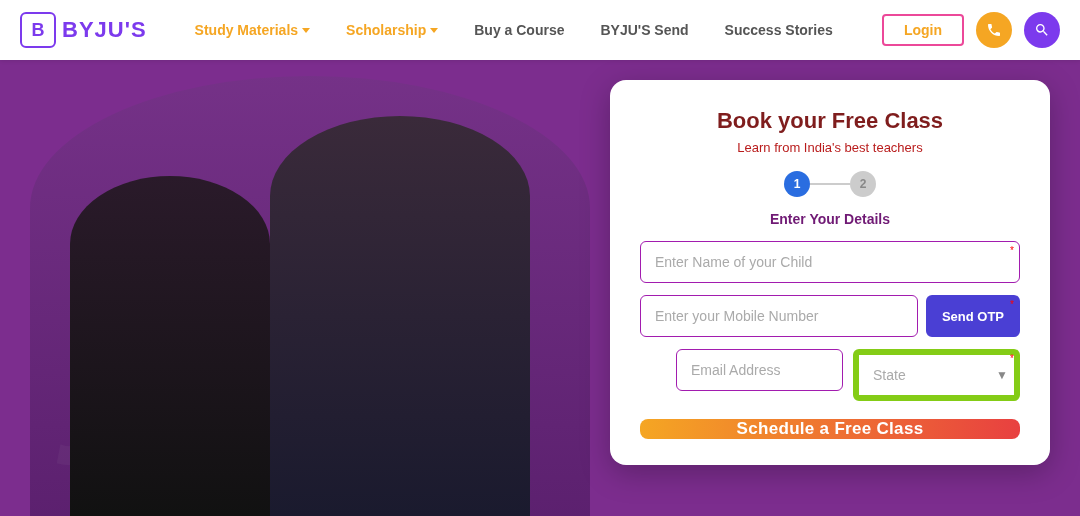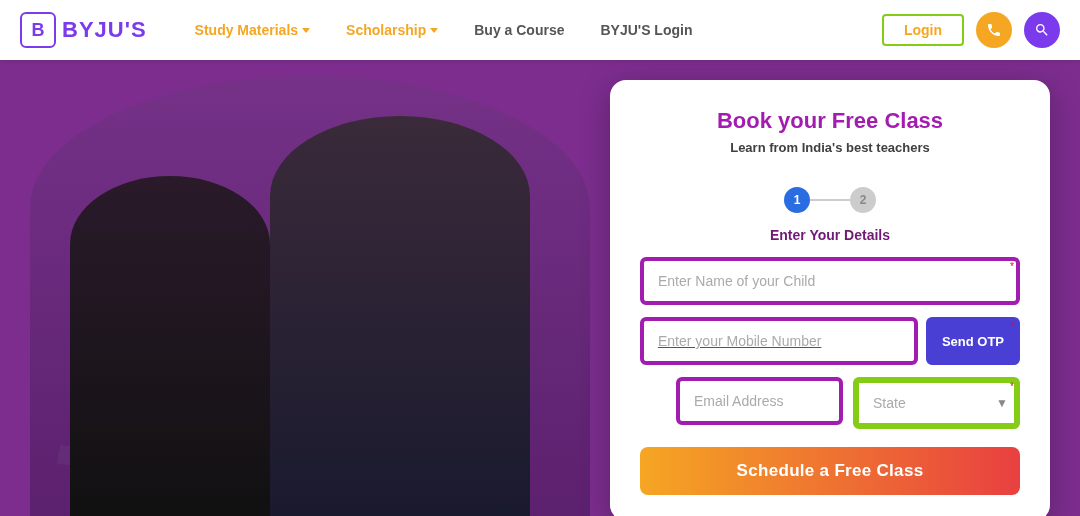--- a/index.html
+++ b/index.html
@@ -69,21 +69,21 @@
       border-top: 5px solid #f5a623;
       display: inline-block;
     }
     .nav-right {
       display: flex;
       align-items: center;
       gap: 12px;
       margin-left: auto;
     }
     .login-btn {
-      border: 2px solid #84cc16;
+      border: 2px solid #ec4899;
       background: transparent;
       color: #f5a623;
       font-weight: 700;
       font-size: 14px;
       padding: 6px 20px;
       border-radius: 4px;
       cursor: pointer;
     }
     .icon-circle {
       width: 36px;
@@ -167,29 +167,28 @@
       background: #fff;
       border-radius: 16px;
       padding: 28px 30px 26px;
       box-shadow: 0 8px 30px rgba(0,0,0,0.25);
       z-index: 5;
     }
     .form-title {
       text-align: center;
       font-size: 22px;
       font-weight: 800;
-      color: #a21caf;
+      color: #7f1d1d;
       margin-bottom: 6px;
     }
     .form-subtitle {
       text-align: center;
       font-size: 13px;
-      color: #404040;
-      margin-bottom: 32px;
-      font-weight: bold;
+      color: #b91c1c;
+      margin-bottom: 16px;
     }
     .step-indicator {
       display: flex;
       align-items: center;
       justify-content: center;
       gap: 0;
       margin-bottom: 14px;
     }
     .step-dot {
       width: 26px;
@@ -215,21 +214,21 @@
       font-weight: 700;
       color: #701a75;
       margin-bottom: 14px;
     }
     .form-group {
       margin-bottom: 12px;
       position: relative;
     }
     .form-input {
       width: 100%;
-      border: 4px solid #a21caf;
+      border: 1px solid #a21caf;
       border-radius: 6px;
       padding: 12px 14px;
       font-size: 14px;
       color: #555;
       outline: none;
       background: #fff;
     }
     .form-input::placeholder { color: #aaa; }
     .required-star {
       position: absolute;
@@ -237,21 +236,20 @@
       right: 6px;
       color: red;
       font-size: 10px;
     }
     .mobile-row {
       display: flex;
       gap: 8px;
     }
     .mobile-row .form-input {
       flex: 1;
-      text-decoration: underline;
     }
     .send-otp-btn {
       background: #4a3fd4;
       color: #fff;
       border: none;
       border-radius: 6px;
       padding: 4px 16px;
       font-size: 13px;
       font-weight: 700;
       cursor: pointer;
@@ -285,21 +283,20 @@
       position: absolute;
       right: 12px;
       top: 50%;
       transform: translateY(-50%);
       pointer-events: none;
       color: #888;
       font-size: 12px;
     }
     .schedule-btn {
       width: 100%;
-      padding: 14px;
       background: linear-gradient(90deg, #f5a623 0%, #e84040 100%);
       color: #fff;
       border: none;
       border-radius: 8px;
       font-size: 17px;
       font-weight: 800;
       cursor: pointer;
       margin-top: 6px;
       letter-spacing: 0.3px;
     }
@@ -331,21 +328,24 @@
       <span class="chevron"></span>
     </div>
     <div class="nav-item">
       <span>Scholarship</span>
       <span class="chevron"></span>
     </div>
     <div class="nav-item plain">
       <span>Buy a Course</span>
     </div>
     <div class="nav-item plain">
-      <span>BYJU'S Login</span>
+      <span>BYJU'S Send</span>
+    </div>
+    <div class="nav-item plain">
+      <span>Success Stories</span>
     </div>
   </div>
 
   <div class="nav-right">
     <button class="login-btn">Login</button>
     <div class="icon-circle">
       <svg width="16" height="16" viewBox="0 0 24 24" fill="white">
         <path d="M6.6 10.8c1.4 2.8 3.8 5.1 6.6 6.6l2.2-2.2c.3-.3.7-.4 1-.2 1.1.4 2.3.6 3.6.6.6 0 1 .4 1 1V20c0 .6-.4 1-1 1-9.4 0-17-7.6-17-17 0-.6.4-1 1-1h3.5c.6 0 1 .4 1 1 0 1.3.2 2.5.6 3.6.1.3 0 .7-.2 1L6.6 10.8z"></path>
       </svg>
     </div>

